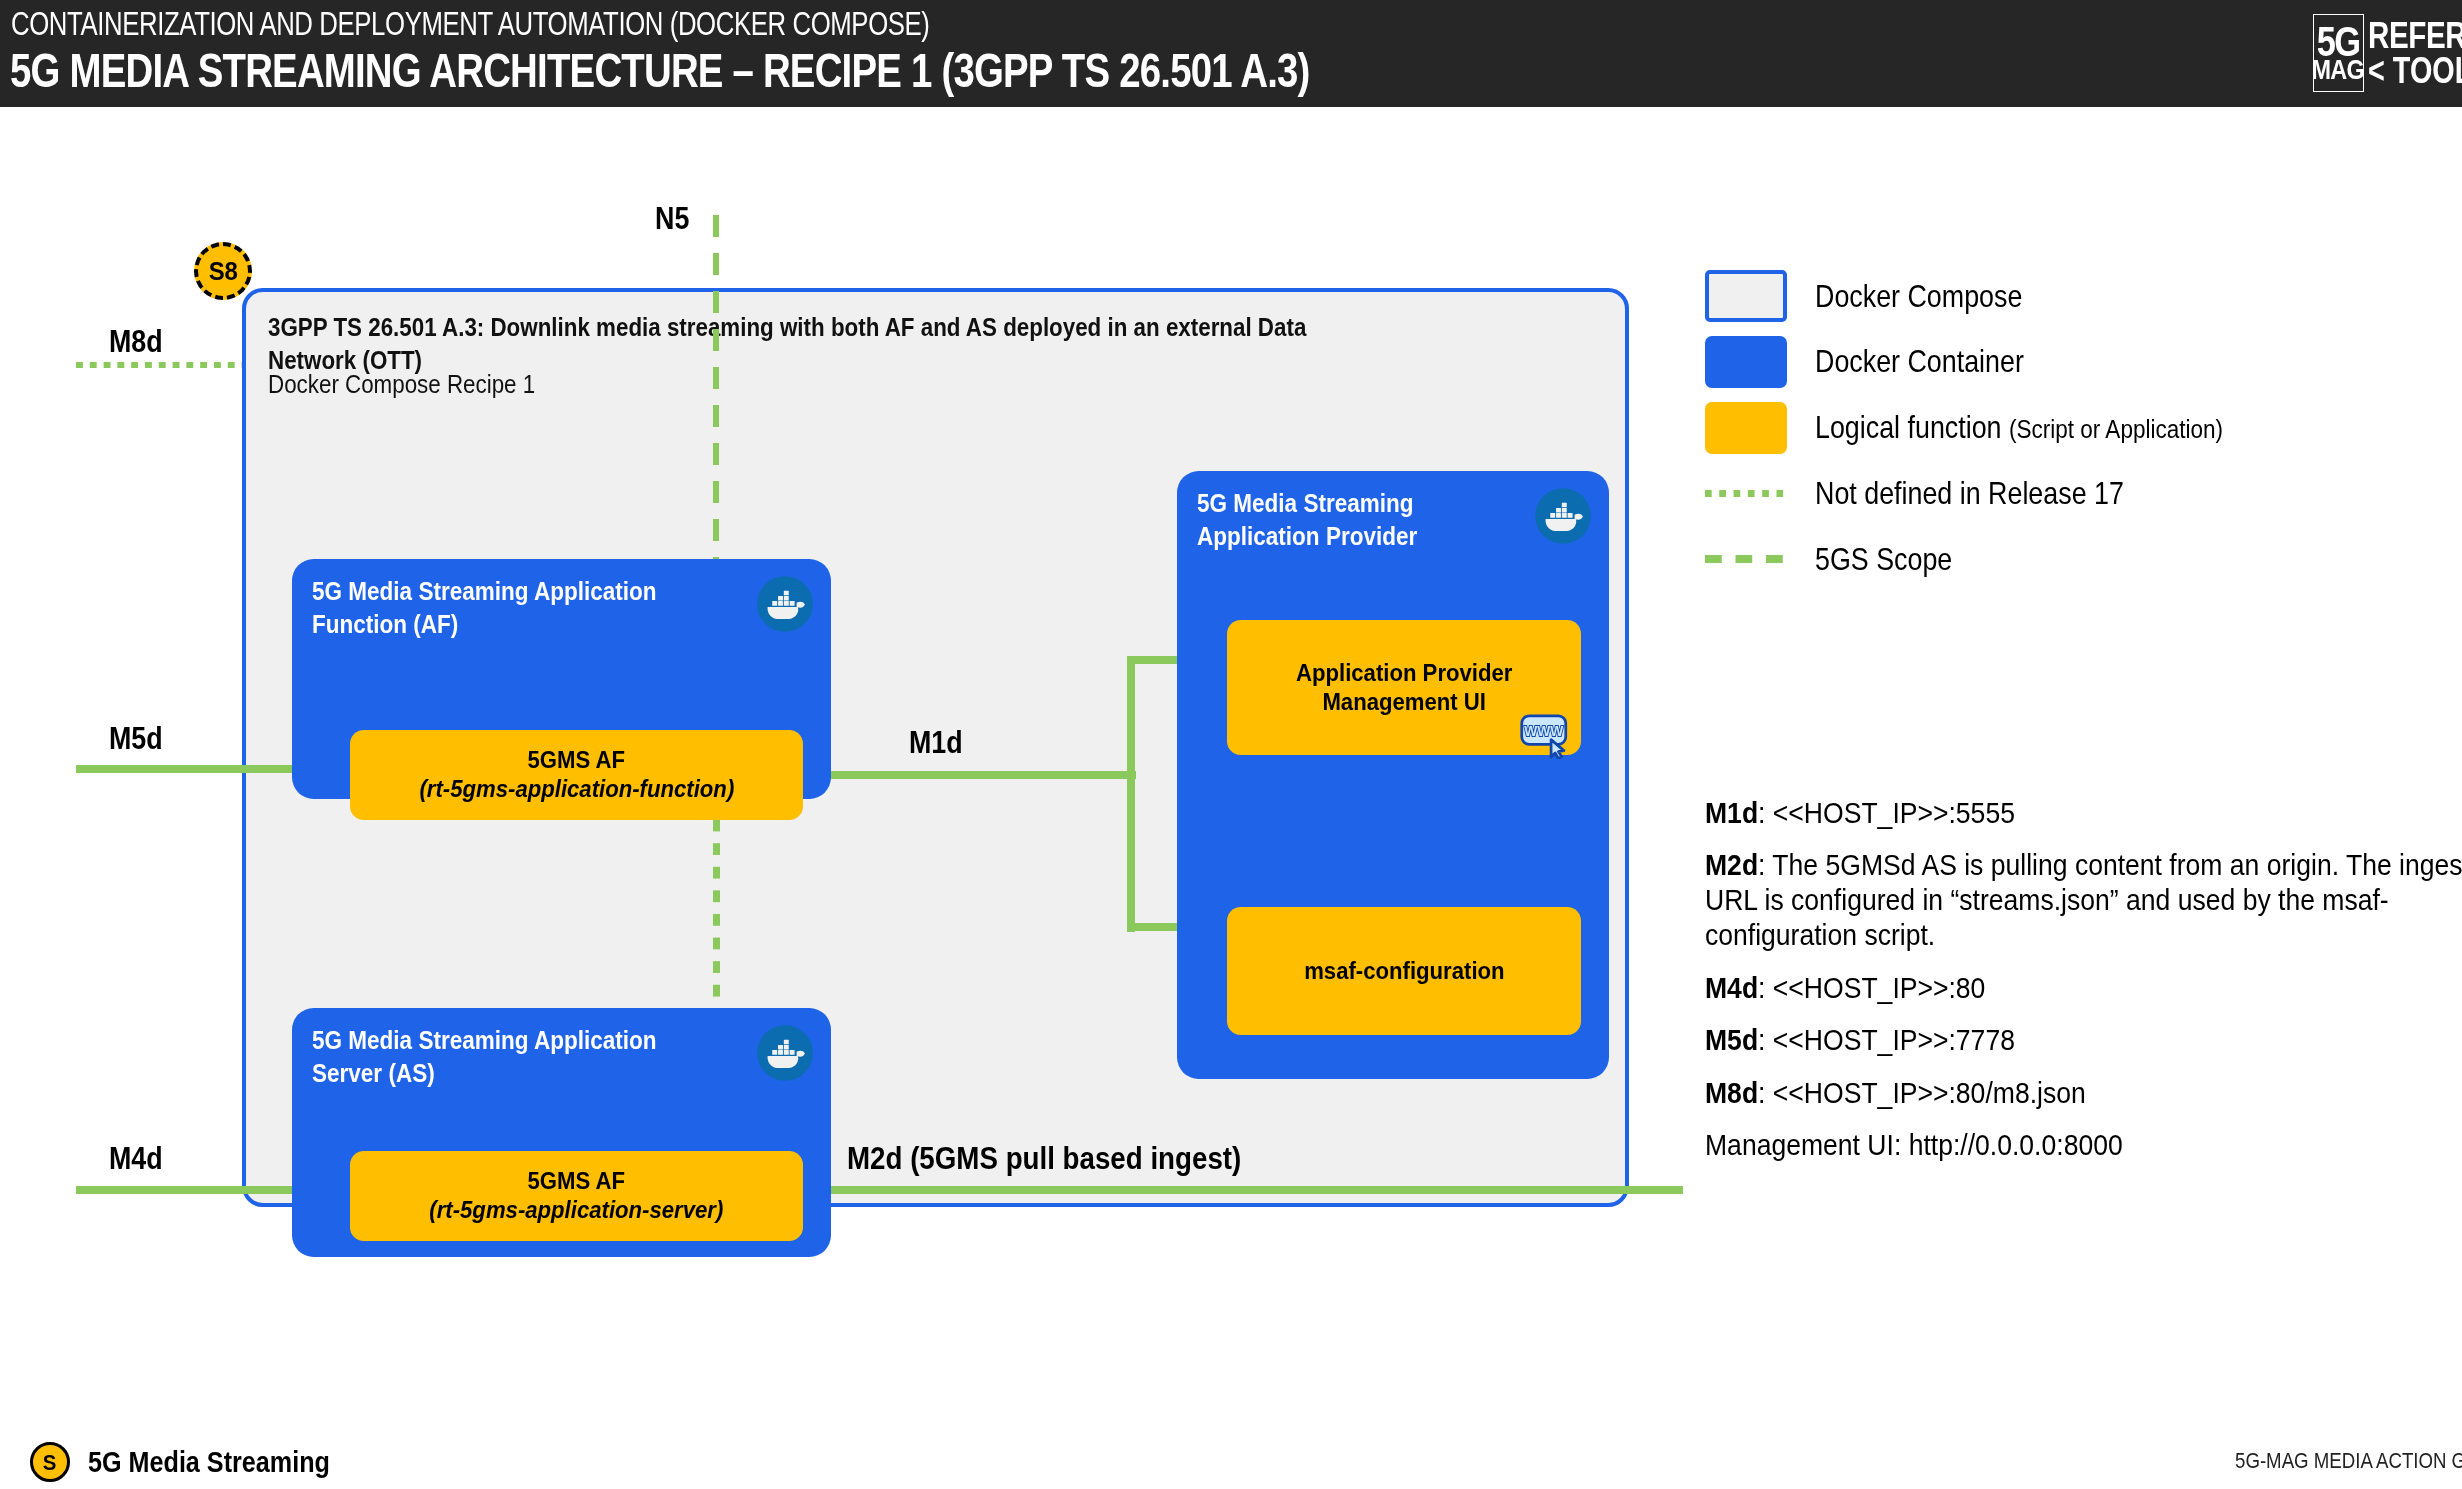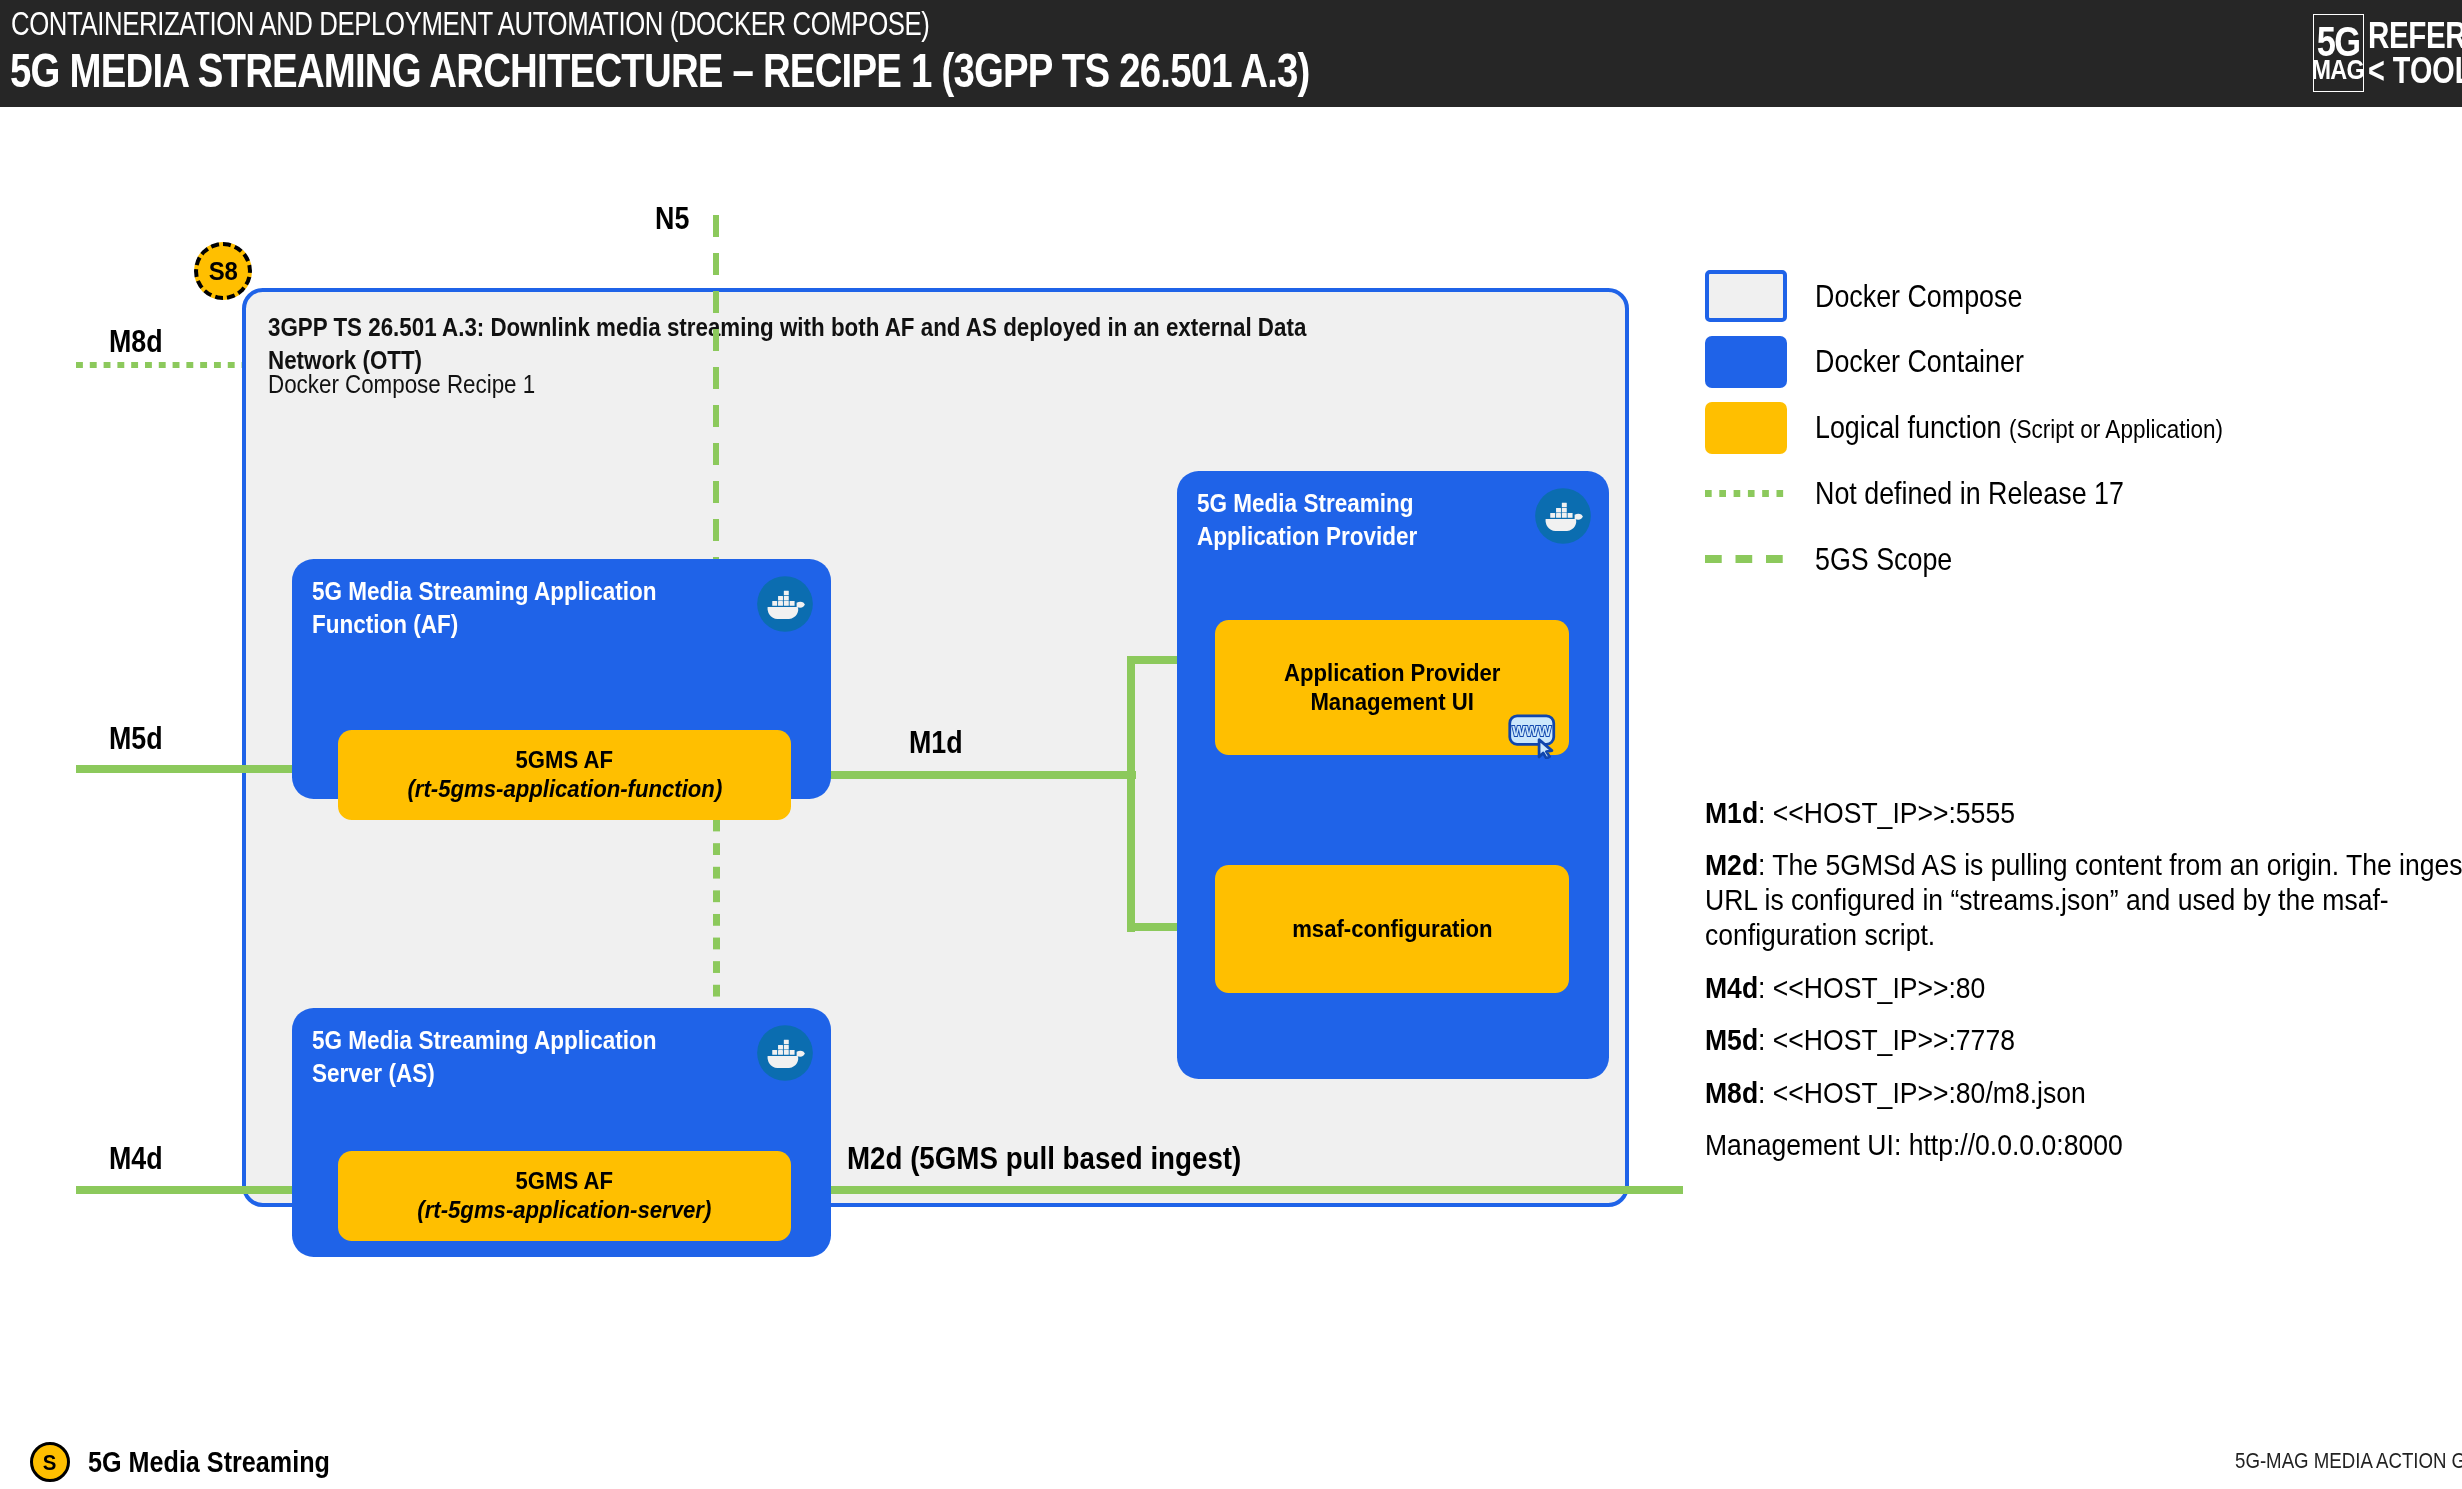--- a/index.html
+++ b/index.html
@@ -73,30 +73,30 @@
   .ap-box { left: 1177px; top: 364px; width: 432px; height: 608px; }
 
   
   .whale { position: absolute; width: 58px; height: 58px; }
   .whale svg { width: 100%; height: 100%; display: block; }
 
   
   .ybox {
     position: absolute; background: #ffbf00; border-radius: 13.8px;
     display: flex; flex-direction: column; justify-content: center; align-items: center;
-    text-align: center; padding: 4.9px 12.8px;
+    text-align: center; padding: 4.9px 12.8px; margin-left: 12px;
   }
   .ybox-l1 { font-size: 24.6px; font-weight: 700; color: #000; line-height: 1.16; transform: scaleX(0.90);}
   .ybox-l2 { font-size: 24.6px; font-weight: 700; font-style: italic; color: #000; line-height: 1.16; transform: scaleX(0.90);}
   .ybox-single { font-size: 24.6px; font-weight: 700; color: #000; line-height: 1.16; transform: scaleX(0.90);}
 
   .af-y { left: 338px; top: 623px; width: 453px; height: 90px; }
   .as-y { left: 338px; top: 1044px; width: 453px; height: 90px; }
   .apui-y { left: 1215px; top: 513px; width: 354px; height: 135px; }
-  .msaf-y { left: 1215px; top: 758px; width: 354px; height: 128px; }
+  .msaf-y { left: 1215px; top: 800px; width: 354px; height: 128px; }
 
   
   .www-icon { position: absolute; width: 55px; height: 46px; }
   .www-icon svg { width: 100%; height: 100%; display: block; }
 
   
   .s8-badge {
     position: absolute; left: 194px; top: 135px; width: 58px; height: 58px;
     background: #ffbf00; border: 4.9px dashed #000; border-radius: 50%;
     display: flex; align-items: center; justify-content: center;

